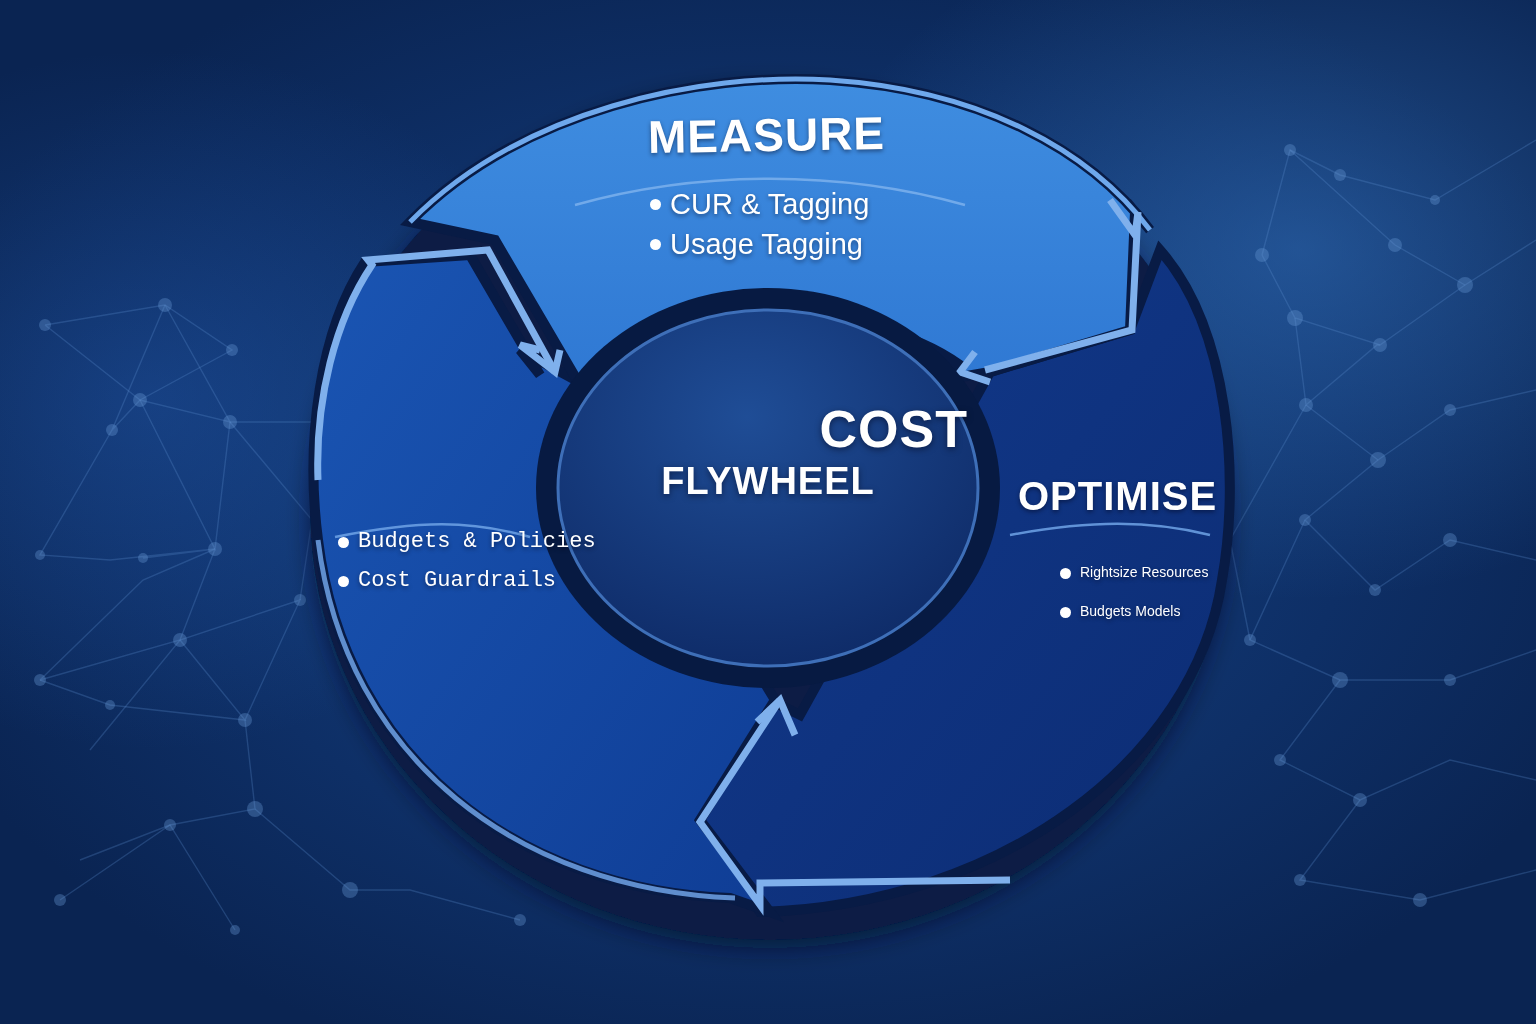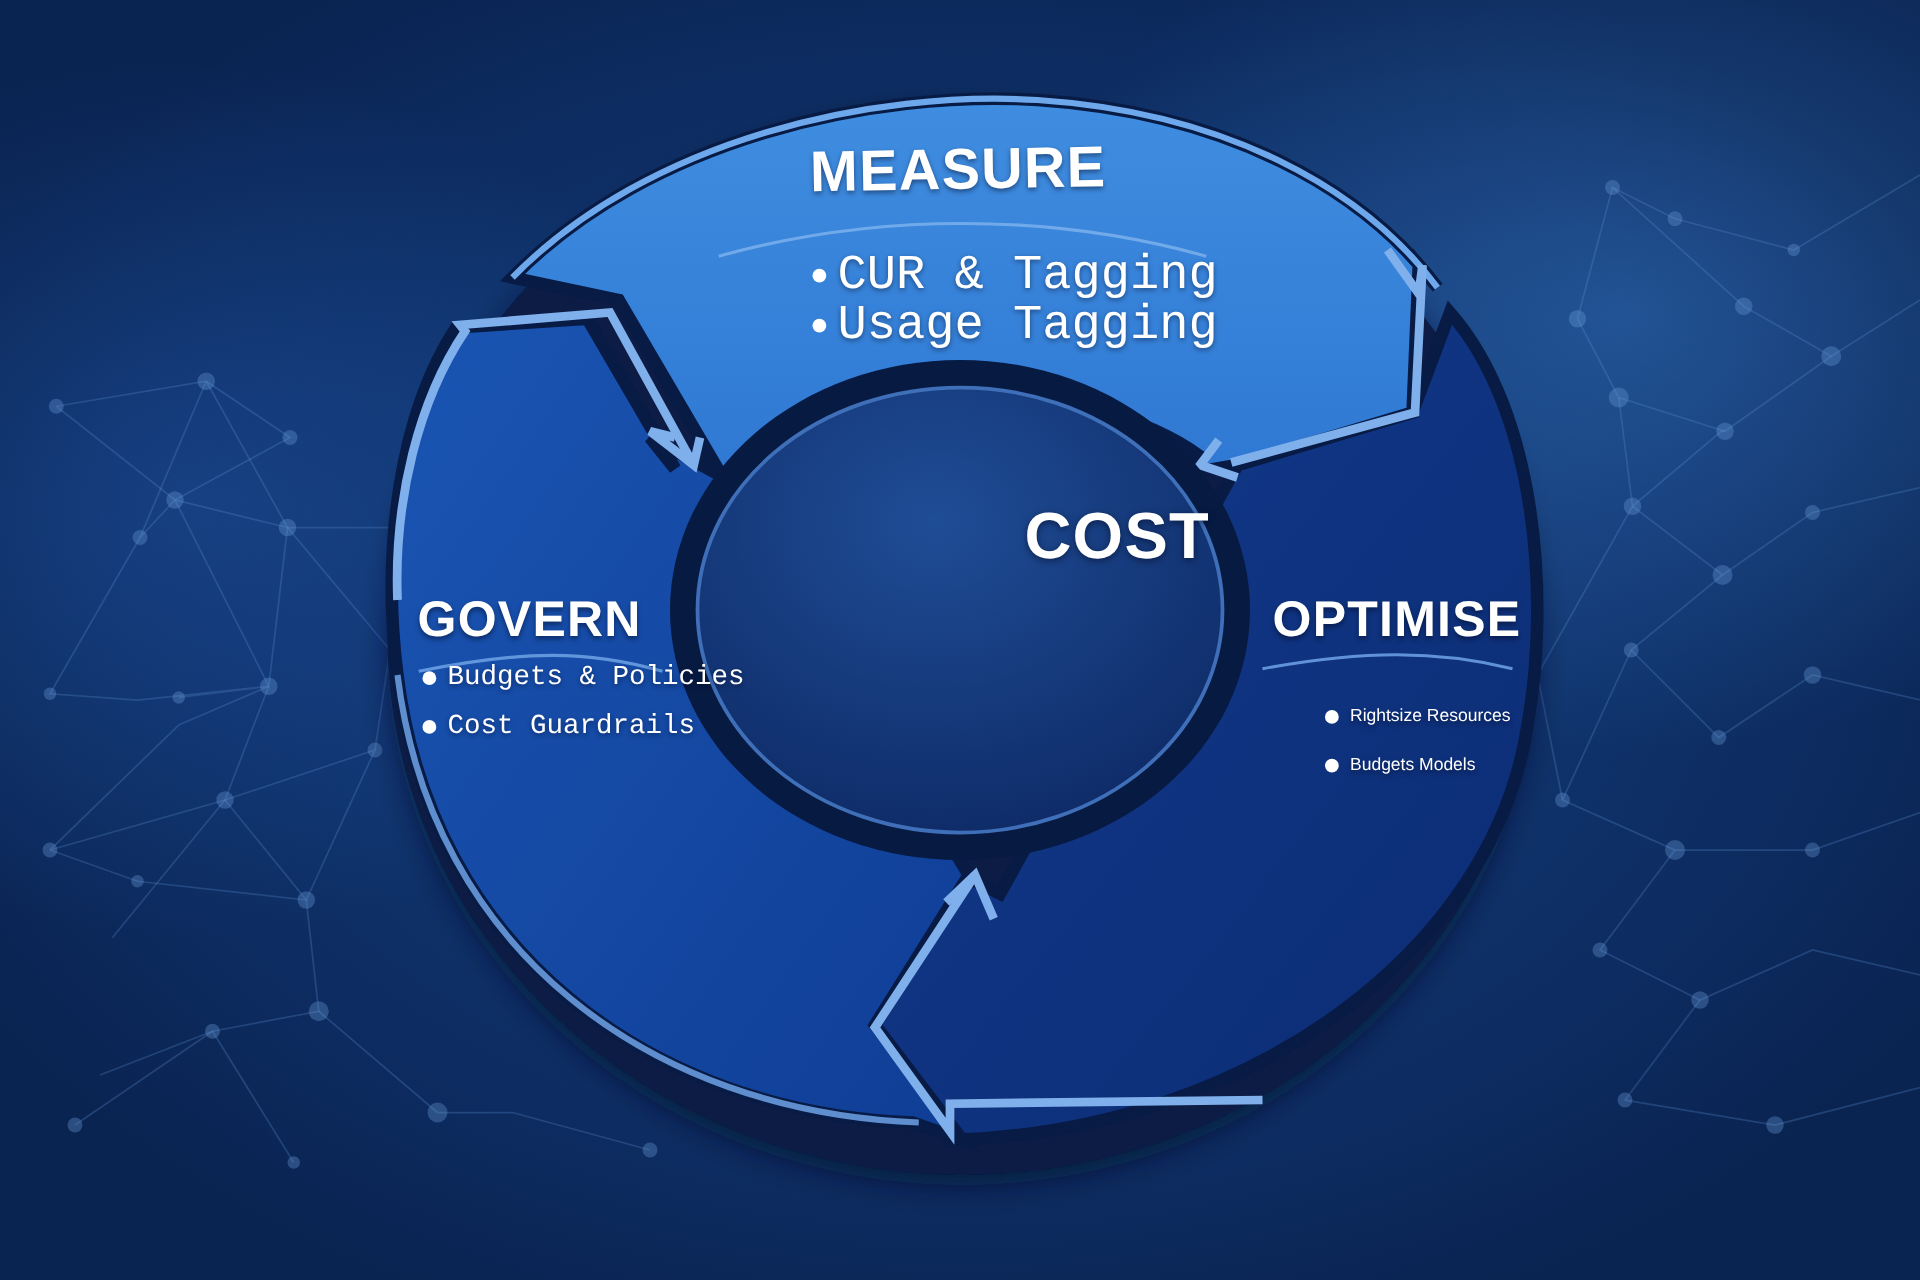--- a/index.html
+++ b/index.html
@@ -195,29 +195,29 @@
     <path d="M1010,535 C1090,520 1150,520 1210,535" fill="none" stroke="#6fa3e6" stroke-width="2.5" opacity="0.85"></path>
 
     <g>
       <ellipse cx="768" cy="488" rx="232" ry="200" fill="#071a42"></ellipse>
       <ellipse cx="768" cy="488" rx="210" ry="178" fill="url(#gHub)" stroke="#3e6fb8" stroke-width="3"></ellipse>
     </g>
   </svg>
 
   <div class="center-text">
     <div class="l1">COST</div>
+    <div class="l3">FLYWHEEL</div>
   </div>
 
   <div class="txt title" style="left:648px; top:108px; font-size:46px; transform:rotate(-1deg);">MEASURE</div>
-  <ul class="txt bullets" style="left:648px; top:200px; font-size:39px; line-height:40px;font-family:Liberation Mono, monospace;">
+  <ul class="txt bullets" style="left:648px; top:184px; font-size:29px; line-height:40px;">
     <li>CUR &amp; Tagging</li>
     <li>Usage Tagging</li>
   </ul>
 
-  <div class="txt title" style="left:334px; top:474px; font-size:40px;">GOVERN</div>
   <ul class="txt bullets" style="left:336px; top:522px; font-size:22px; line-height:39px;font-family:Liberation Mono, monospace;">
     <li>Budgets &amp; Policies</li>
     <li>Cost Guardrails</li>
   </ul>
 
   <div class="txt title" style="left:1018px; top:474px; font-size:40px;">OPTIMISE</div>
   <ul class="txt bullets" style="left:1058px; top:553px; font-size:14px; line-height:39px;">
     <li>Rightsize Resources</li>
     <li>Budgets Models</li>
   </ul>

